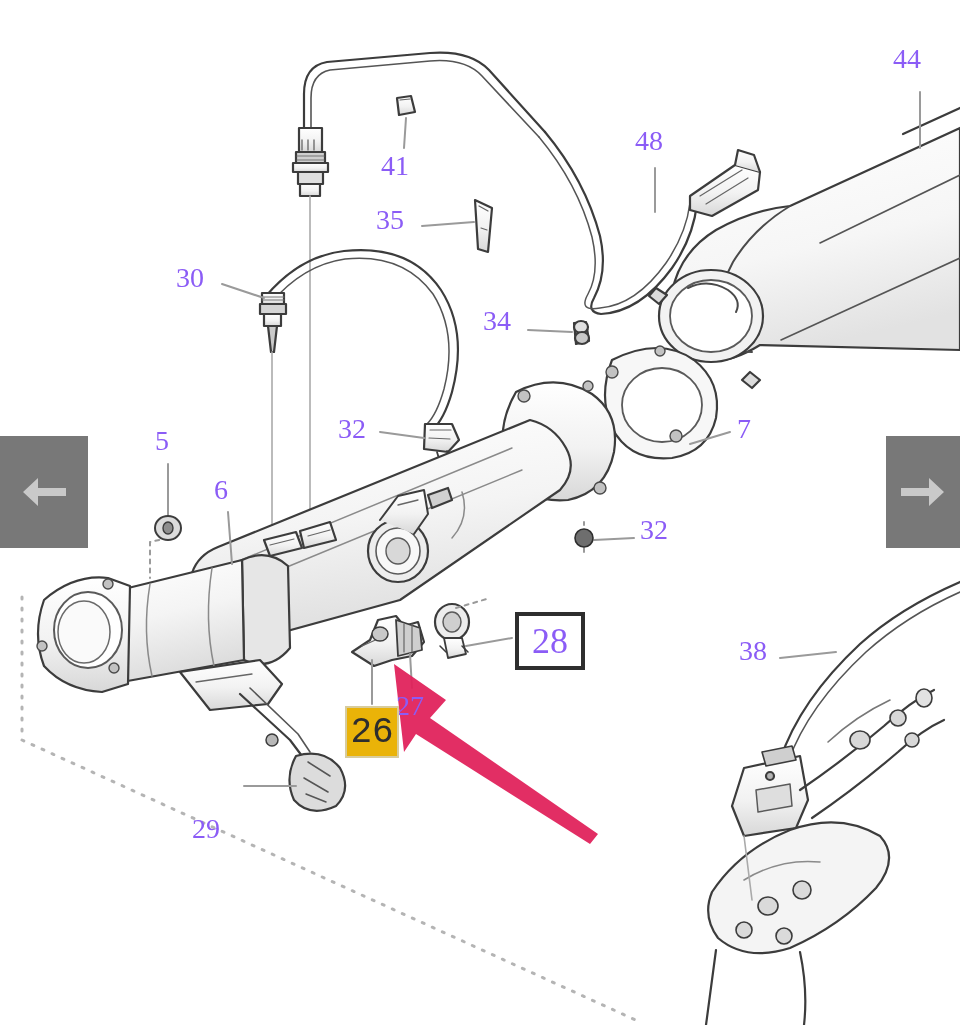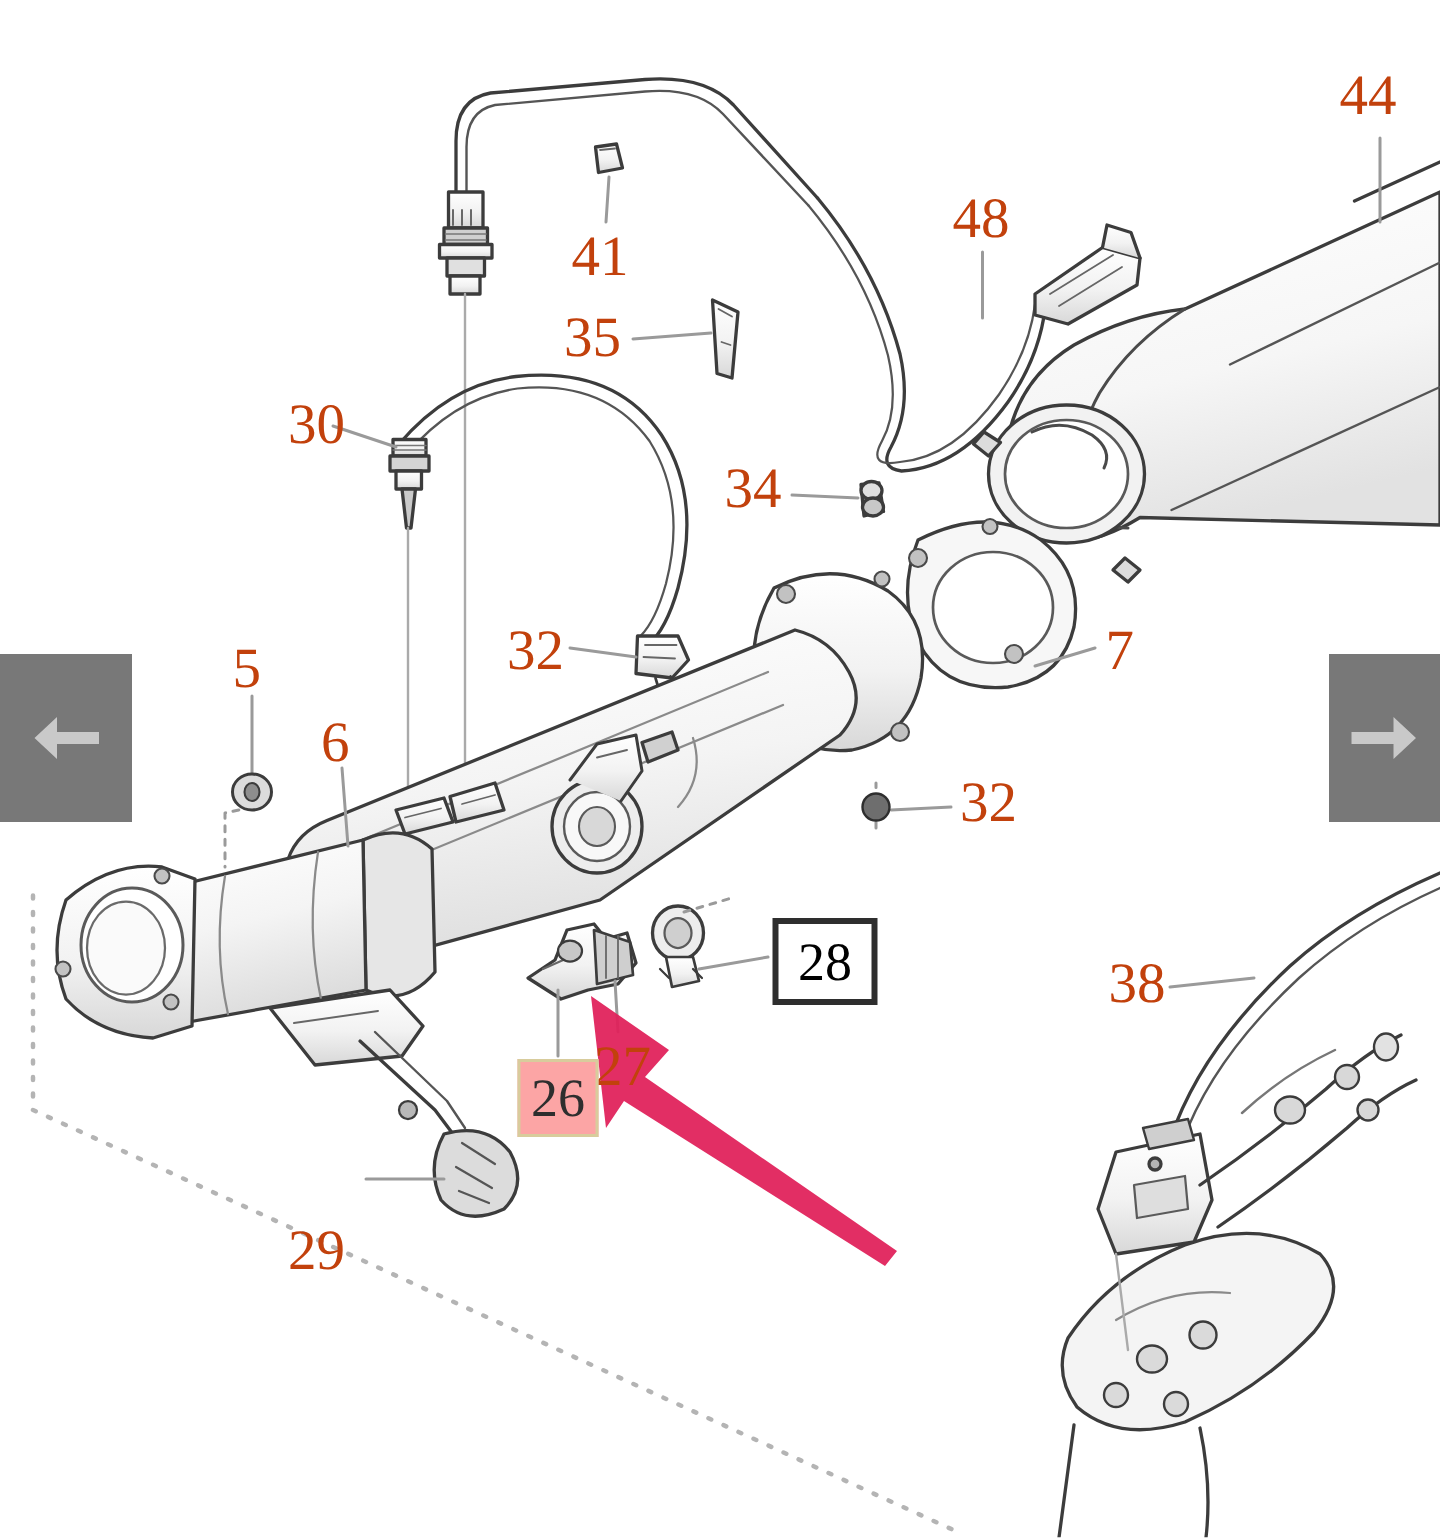--- a/index.html
+++ b/index.html
@@ -22,52 +22,52 @@
     position: absolute;
     left: 0;
     top: 0;
     width: 960px;
     height: 1025px;
   }
 
   
   .callout {
     position: absolute;
-    color: #c2410c;
+    color: #8b5cf6;
     font-family: "Liberation Serif", "DejaVu Serif", serif;
-    font-size: 38px;
+    font-size: 28px;
     line-height: 1;
     font-weight: 400;
     white-space: nowrap;
     user-select: none;
   }
 
   
   .callout-boxed {
     position: absolute;
     box-sizing: border-box;
     border: 4px solid #2e2e2e;
     background: #ffffff;
-    color: #000000;
+    color: #8b5cf6;
     font-family: "Liberation Serif", "DejaVu Serif", serif;
     font-size: 36px;
     display: flex;
     align-items: center;
     justify-content: center;
     user-select: none;
   }
 
   
   .callout-highlight {
     position: absolute;
     box-sizing: border-box;
     border: 2px solid #d8cc9c;
-    background: #fca5a5;
+    background: #eab308;
     color: #2e2e2e;
-    font-family: Liberation Serif, serif;
+    font-family: Liberation Mono, monospace;
     font-size: 36px;
     display: flex;
     align-items: center;
     justify-content: center;
     user-select: none;
   }
 
   
   .nav-btn {
     position: absolute;
@@ -343,21 +343,21 @@
 
     <g>
       <path d="M394,664 L446,700 L430,718 L598,834 L590,844 L416,734 L404,752 Z" fill="#e0215a" stroke="none" opacity="0.94"></path>
     </g>
   </svg>
 
   <div class="callout" style="left:893px; top:45px;">44</div>
   <div class="callout" style="left:635px; top:127px;">48</div>
   <div class="callout" style="left:381px; top:152px;">41</div>
   <div class="callout" style="left:376px; top:206px;">35</div>
-  <div class="callout" style="left:192px; top:264px;">30</div>
+  <div class="callout" style="left:176px; top:264px;">30</div>
   <div class="callout" style="left:483px; top:307px;">34</div>
   <div class="callout" style="left:737px; top:415px;">7</div>
   <div class="callout" style="left:338px; top:415px;">32</div>
   <div class="callout" style="left:155px; top:427px;">5</div>
   <div class="callout" style="left:214px; top:476px;">6</div>
   <div class="callout" style="left:640px; top:516px;">32</div>
   <div class="callout" style="left:739px; top:637px;">38</div>
   <div class="callout" style="left:396px; top:692px;">27</div>
   <div class="callout" style="left:192px; top:767px;margin-top:48px;">29</div>
 

